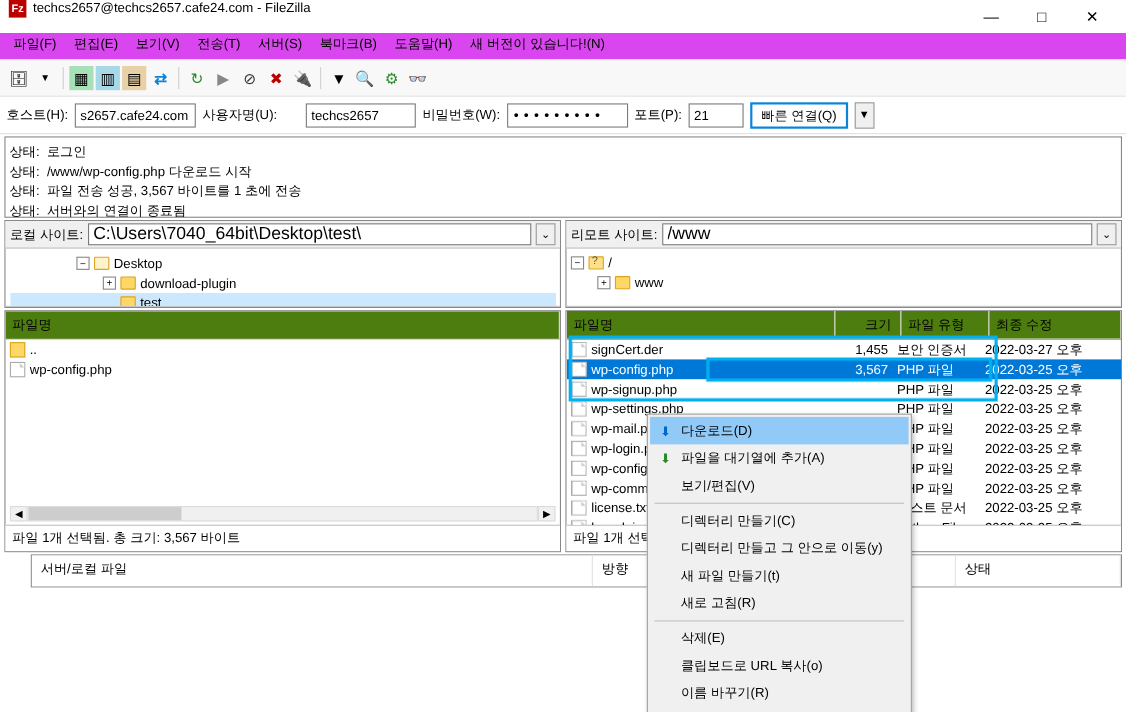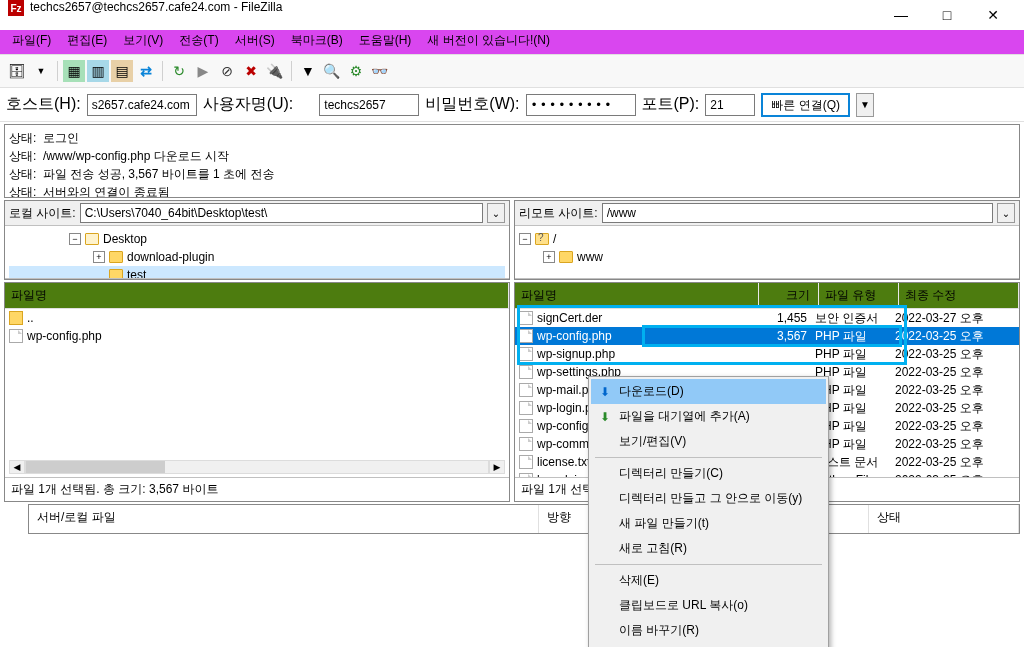--- a/index.html
+++ b/index.html
@@ -8,33 +8,33 @@
 .titlebar .app-icon { width: 16px; height: 16px; background: #b00; display: inline-flex; align-items: center; justify-content: center; color: #fff; font-size: 10px; font-weight: bold; margin-right: 6px; }
 .titlebar .title { flex: 1; font-size: 12px; }
 .titlebar .win-controls { display: flex; }
 .titlebar .win-btn { width: 46px; height: 30px; display: flex; align-items: center; justify-content: center; font-size: 14px; }
 .menubar { height: 24px; display: flex; align-items: flex-start; padding: 0 4px; background: #d946ef; }
 .menubar .menu-item { padding: 2px 8px; cursor: default; }
 .toolbar { height: 34px; display: flex; align-items: center; padding: 2px 6px; border-top: 1px solid #e0e0e0; border-bottom: 1px solid #e0e0e0; background: #f8f8f8; gap: 2px; }
 .tool-btn { width: 22px; height: 22px; display: flex; align-items: center; justify-content: center; border: 1px solid transparent; font-size: 14px; }
 .tool-sep { width: 1px; height: 20px; background: #d0d0d0; margin: 0 3px; }
 .quickbar { height: 34px; display: flex; align-items: center; padding: 4px 6px; gap: 6px; background: #fff; border-bottom: 1px solid #e0e0e0; }
-.quickbar label { font-size: 16px; }
+.quickbar label { font-size: 12px; }
 .quickbar input { border: 1px solid #7a7a7a; padding: 2px 4px; font-size: 12px; height: 22px; }
 .quickbar input[type="password"] { letter-spacing: 2px; font-family: monospace; }
 .quick-connect { border: 2px solid #0a84d8; padding: 2px 8px; height: 24px; background: #fff; font-size: 12px; }
 .dropdown-btn { width: 18px; height: 24px; border: 1px solid #999; background: #f0f0f0; font-size: 10px; }
 .log-area { height: 74px; border: 1px solid #888; margin: 2px 4px; padding: 4px; overflow-y: auto; position: relative; }
 .log-line { font-size: 12px; line-height: 18px; }
 .log-label { display: inline-block; }
 .panes { display: flex; margin: 2px 4px; gap: 4px; }
 .pane { flex: 1; border: 1px solid #888; display: flex; flex-direction: column; background: #fff; }
 .site-bar { display: flex; align-items: center; padding: 2px 4px; background: #f0f0f0; border-bottom: 1px solid #c0c0c0; gap: 4px; }
 .site-bar label { font-size: 12px; white-space: nowrap; }
-.site-bar input { flex: 1; border: 1px solid #7a7a7a; padding: 2px 4px; font-size: 12px; height: 20px; }
+.site-bar input { flex: 1; border: 1px solid #7a7a7a; padding: 2px 4px; font-size: 16px; height: 20px; }
 .site-bar .combo-arrow { width: 18px; height: 20px; border: 1px solid #999; background: #f0f0f0; font-size: 10px; display: flex; align-items: center; justify-content: center; }
 .tree { height: 78px; padding: 4px; overflow: auto; border-bottom: 1px solid #c0c0c0; }
 .tree-node { display: flex; align-items: center; height: 18px; font-size: 12px; }
 .tree-toggle { width: 12px; height: 12px; border: 1px solid #888; display: flex; align-items: center; justify-content: center; font-size: 9px; margin-right: 4px; background: #fff; }
 .tree-indent { display: inline-block; }
 .folder-icon { width: 14px; height: 12px; background: #ffd766; border: 1px solid #daa520; margin-right: 4px; border-radius: 1px; }
 .folder-icon.open { background: #fff3cc; }
 .folder-icon.q { background: #ffe08a; position: relative; }
 .file-list { flex: 1; overflow: auto; position: relative; }
 .list-header { display: flex; background: #4d7c0f; border-bottom: 1px solid #e0e0e0; position: sticky; top: 0; }

